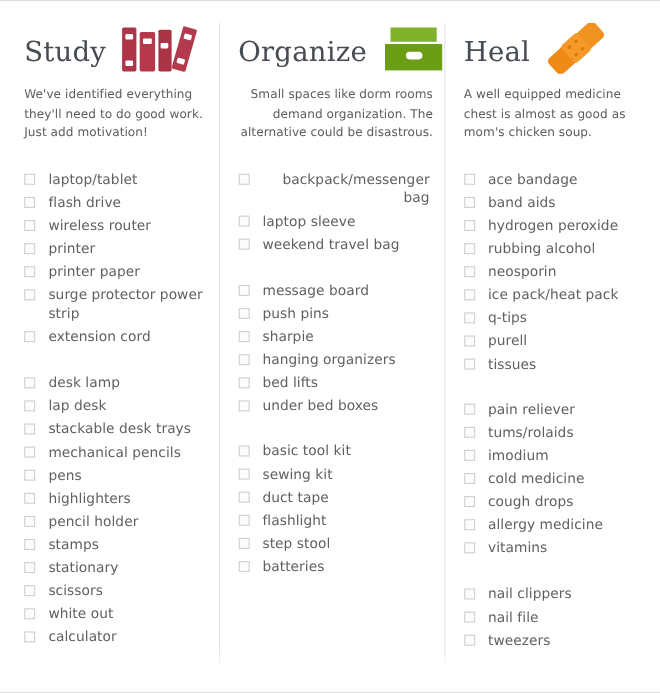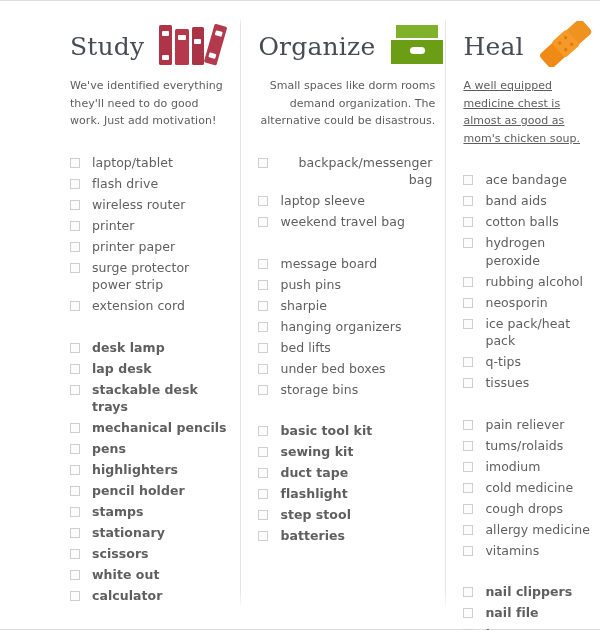--- a/index.html
+++ b/index.html
@@ -23,21 +23,20 @@
     border-top: 1px solid #dddddd;
     border-bottom: 1px solid #dcdcdc;
     background: #fff;
   }
 
   #columns {
     display: flex;
     width: 600px;
     height: 628px;
     box-sizing: border-box;
-    padding-left: 48px;
   }
 
   .column {
     position: relative;
     box-sizing: border-box;
     padding: 17px 10px 0 22px;
   }
   .col-1 { width: 212px; }
   .col-2 { width: 205px; padding-left: 18px; text-align: right; }
   .col-3 { width: 210px; padding-left: 18px; }
@@ -79,32 +78,32 @@
   .col-3 .col-icon { margin-left: 16px; }
 
   .blurb {
     font-size: 11px;
     line-height: 17.5px;
     color: #5d5d5d;
     margin: 3px 0 0 0;
     max-width: 180px;
     letter-spacing: 0.05px;
   }
-  .col-3 .blurb { max-width: 160px; text-decoration: underline; }
+  .col-3 .blurb { max-width: 160px; }
 
   .groups {
     margin-top: 18px;
   }
   .group {
     margin-bottom: 18px;
     list-style: none;
     padding: 0;
     margin-top: 24px;
   }
-  .group:last-child { margin-bottom: 0; font-weight: bold; }
+  .group:last-child { margin-bottom: 0; }
 
   .item {
     display: flex;
     align-items: flex-start;
     margin-bottom: 3.5px;
   }
   .checkbox {
     flex: 0 0 auto;
     width: 10px;
     height: 10px;
@@ -280,24 +279,20 @@
               <span class="item-label">hanging organizers</span>
             </li>
           <li class="item">
               <span class="checkbox"></span>
               <span class="item-label">bed lifts</span>
             </li>
           <li class="item">
               <span class="checkbox"></span>
               <span class="item-label">under bed boxes</span>
             </li>
-          <li class="item">
-              <span class="checkbox"></span>
-              <span class="item-label">storage bins</span>
-            </li>
         </ul>
         <ul class="group">
           <li class="item">
               <span class="checkbox"></span>
               <span class="item-label">basic tool kit</span>
             </li>
           <li class="item">
               <span class="checkbox"></span>
               <span class="item-label">sewing kit</span>
             </li>
@@ -344,41 +339,41 @@
           <li class="item">
               <span class="checkbox"></span>
               <span class="item-label">ace bandage</span>
             </li>
           <li class="item">
               <span class="checkbox"></span>
               <span class="item-label">band aids</span>
             </li>
           <li class="item">
               <span class="checkbox"></span>
-              <span class="item-label">cotton balls</span>
-            </li>
-          <li class="item">
-              <span class="checkbox"></span>
               <span class="item-label">hydrogen peroxide</span>
             </li>
           <li class="item">
               <span class="checkbox"></span>
               <span class="item-label">rubbing alcohol</span>
             </li>
           <li class="item">
               <span class="checkbox"></span>
               <span class="item-label">neosporin</span>
             </li>
           <li class="item">
               <span class="checkbox"></span>
               <span class="item-label">ice pack/heat pack</span>
             </li>
           <li class="item">
               <span class="checkbox"></span>
               <span class="item-label">q-tips</span>
+            </li>
+          <li class="item">
+              <span class="checkbox"></span>
+              <span class="item-label">purell</span>
             </li>
           <li class="item">
               <span class="checkbox"></span>
               <span class="item-label">tissues</span>
             </li>
         </ul>
         <ul class="group">
           <li class="item">
               <span class="checkbox"></span>
               <span class="item-label">pain reliever</span>

